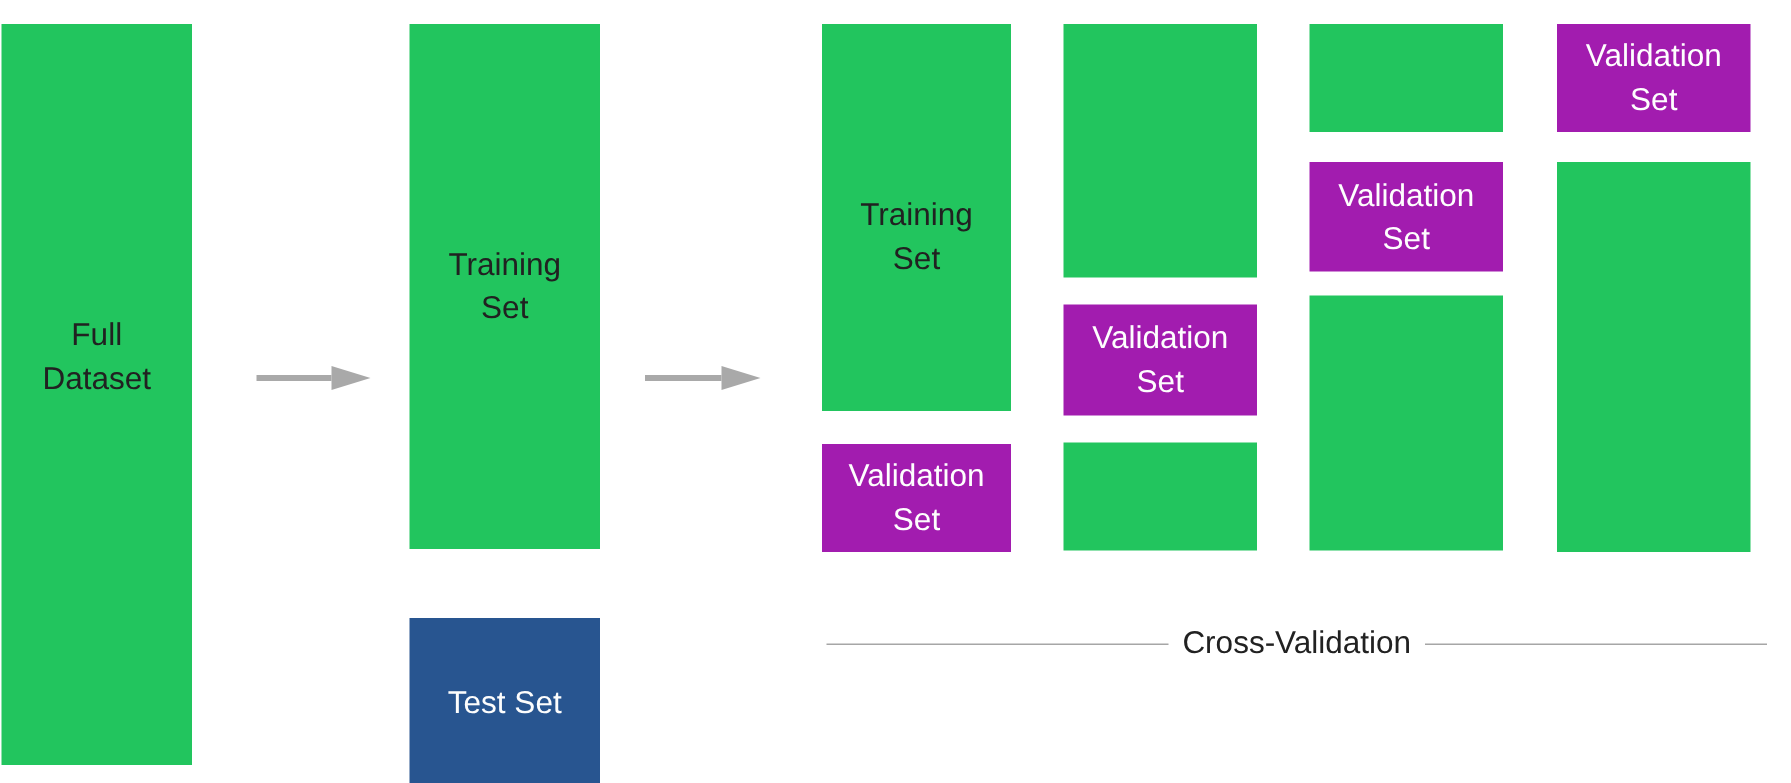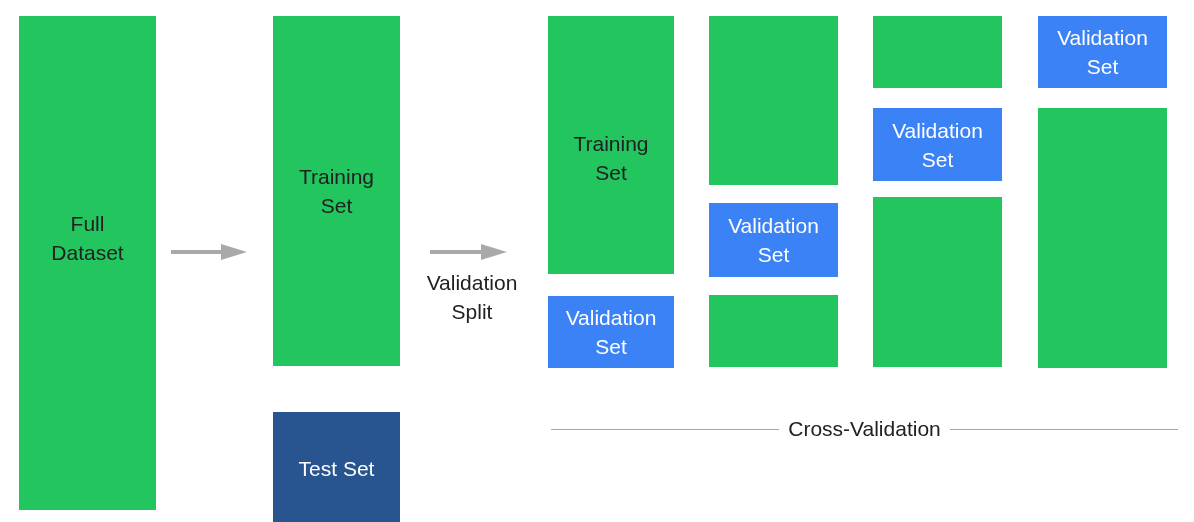--- a/index.html
+++ b/index.html
@@ -11,25 +11,25 @@
     color:#212121;
     overflow:hidden;
   }
   .box{
     position:absolute;
     display:flex;align-items:center;justify-content:center;
     text-align:center;
     font-size:21px;line-height:29px;
   }
   .light{background:#22c55e;color:#212121;}
-  .medium{background:#3b82f6;color:#fefefe;}
+  .medium{background:#a21caf;color:#fefefe;}
   .dark{background:#285590;color:#fdfdfd;}
 
   
-  .full-dataset{left:19px;top:16px;width:137px;height:494px;text-align:center;}
+  .full-dataset{left:1px;top:16px;width:127px;height:494px;text-align:center;}
   .full-dataset .lbl{transform:translateY(-25px);}
   .training-set{left:273px;top:16px;width:127px;height:350px;}
   .test-set{left:273px;top:412px;width:127px;height:113px;}
 
   .fold1-train{left:548px;top:16px;width:126px;height:258px;}
   .fold1-train .lbl{transform:translateY(13px);}
   .fold1-val{left:548px;top:296px;width:126px;height:72px;}
 
   .fold2-top{left:709px;top:16px;width:129px;height:169px;}
   .fold2-val{left:709px;top:203px;width:129px;height:74px;}
@@ -91,21 +91,20 @@
     <span class="lbl">Training Set</span>
   </div>
   <div class="box dark test-set">
     <span class="lbl">Test Set</span>
   </div>
 
   <div class="arrow arrow2">
     <div class="shaft"></div>
     <div class="head"></div>
   </div>
-  <div class="arrow-label split2">Validation Split</div>
 
   <div class="box light fold1-train">
     <span class="lbl">Training Set</span>
   </div>
   <div class="box medium fold1-val">
     <span class="lbl">Validation Set</span>
   </div>
 
   <div class="box light fold2-top"></div>
   <div class="box medium fold2-val">

